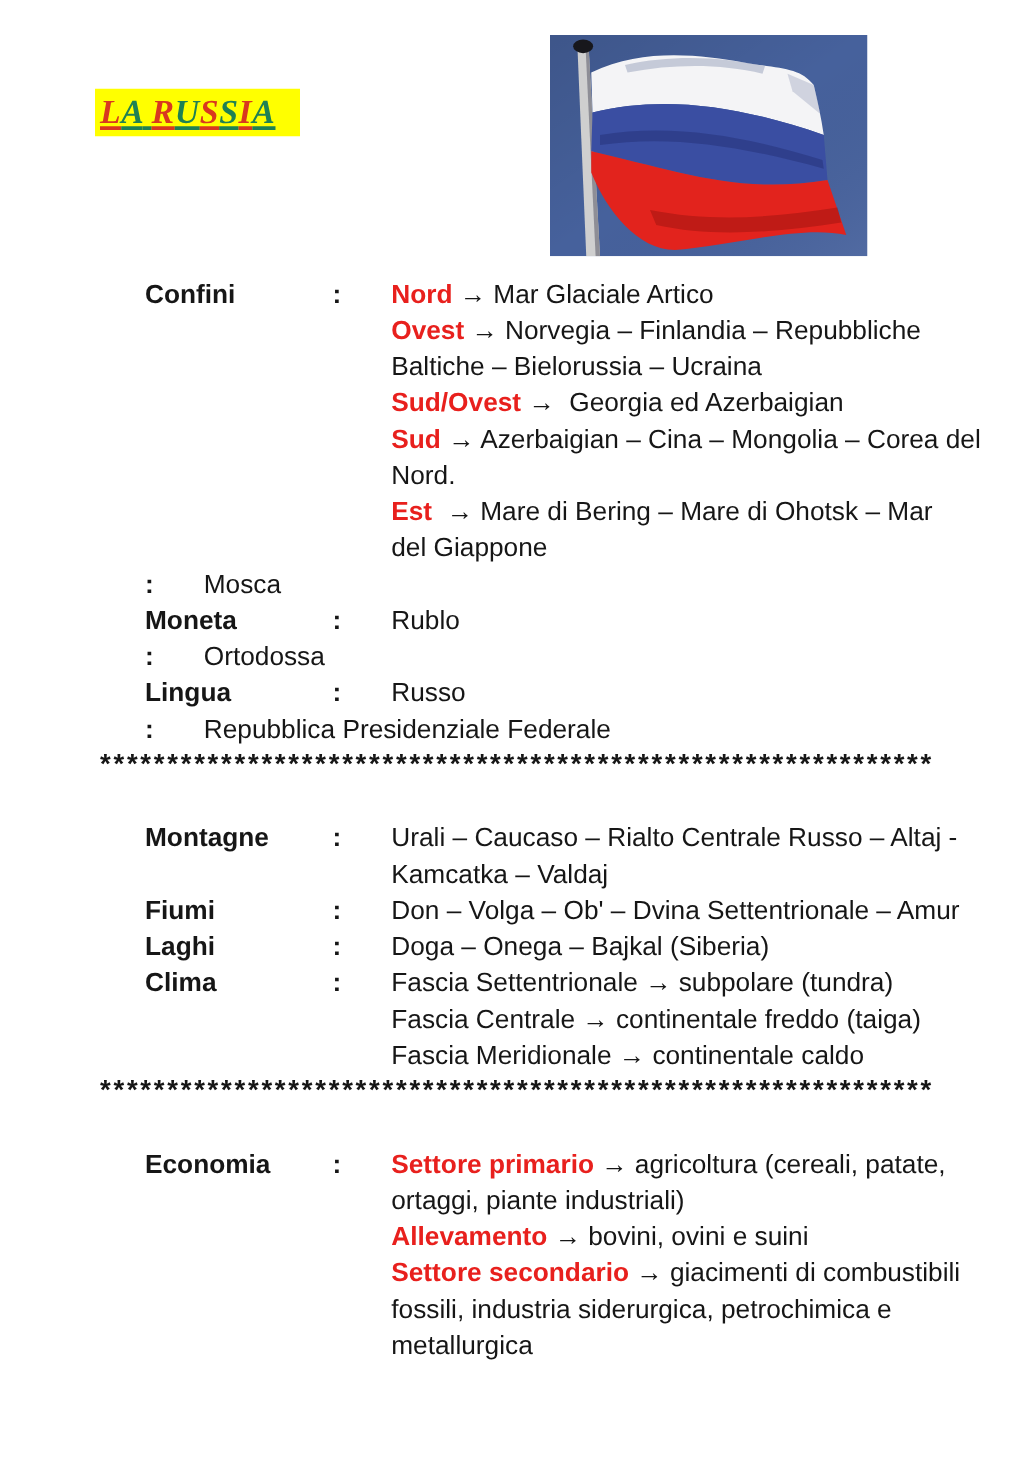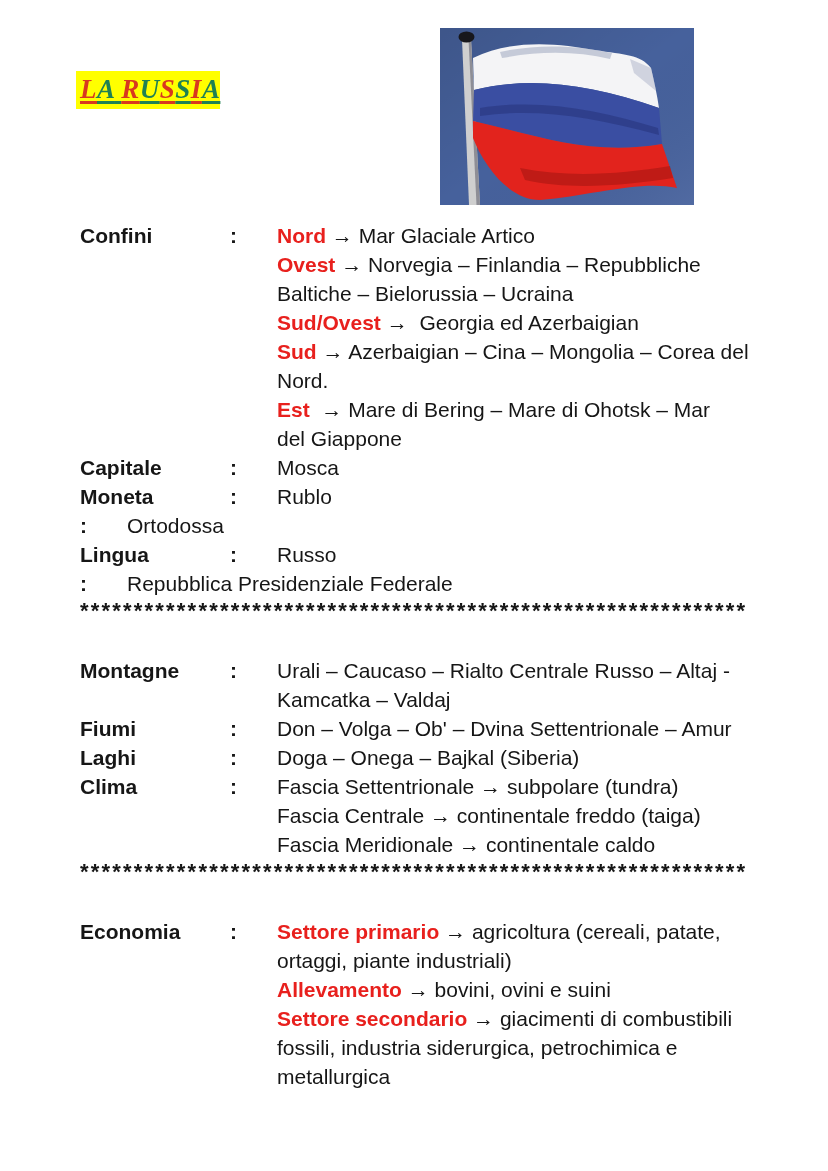--- a/index.html
+++ b/index.html
@@ -5,29 +5,29 @@
   html,body{margin:0;padding:0;background:#fff;}
   .page{
     position:relative;width:828px;height:1171px;background:#ffffff;overflow:hidden;
     font-family:"Liberation Sans","DejaVu Sans",sans-serif;color:var(--ink,#161616);
   }
   
   .title{
     position:absolute;left:76px;top:71px;margin:0;
     font-family:"Liberation Serif","DejaVu Serif",serif;
     font-style:italic;font-weight:bold;font-size:27px;line-height:34px;
-    padding:1px 0 3px 4px;letter-spacing:.5px;background:var(--hl,#ffff00);
+    padding:1px 20px 3px 4px;letter-spacing:.5px;background:var(--hl,#ffff00);
   }
   .letter{text-decoration:underline;text-decoration-thickness:2.5px;text-underline-offset:3px;}
   
   .flag-wrap{position:absolute;left:440px;top:28px;width:254px;height:177px;}
   .flag-wrap svg{display:block;width:100%;height:100%;}
   
   .content{position:absolute;left:80px;top:221px;width:668px;font-size:21px;line-height:29px;}
-  .row{display:flex;align-items:flex-start;}
+  .row{display:flex;align-items:flex-start;margin-left:36px;}
   .label{flex:0 0 150px;font-weight:bold;}
   .colon{flex:0 0 47px;font-weight:bold;}
   .value{flex:1 1 auto;min-width:0;}
   .line{white-space:pre;}
   .seg.red{color:var(--red,#e8201d);font-weight:bold;}
   .divider{font-weight:bold;font-size:22px;line-height:26px;letter-spacing:2.2px;white-space:nowrap;overflow:hidden;width:668px;}
   .rows-block.after{margin-top:32px;}
 </style>
 </head>
 <body>
@@ -75,21 +75,20 @@
             <div class="line"><span class="seg red">Ovest</span><span class="seg"> → Norvegia – Finlandia – Repubbliche</span></div>
             <div class="line"><span class="seg">Baltiche – Bielorussia – Ucraina</span></div>
             <div class="line"><span class="seg red">Sud/Ovest</span><span class="seg"> →  Georgia ed Azerbaigian</span></div>
             <div class="line"><span class="seg red">Sud</span><span class="seg"> → Azerbaigian – Cina – Mongolia – Corea del</span></div>
             <div class="line"><span class="seg">Nord.</span></div>
             <div class="line"><span class="seg red">Est</span><span class="seg">  → Mare di Bering – Mare di Ohotsk – Mar</span></div>
             <div class="line"><span class="seg">del Giappone</span></div>
           </div>
         </div>
         <div class="row">
-          <span class="label">Capitale</span>
           <span class="colon">:</span>
           <div class="value">
             <div class="line"><span class="seg">Mosca</span></div>
           </div>
         </div>
         <div class="row">
           <span class="label">Moneta</span>
           <span class="colon">:</span>
           <div class="value">
             <div class="line"><span class="seg">Rublo</span></div>

